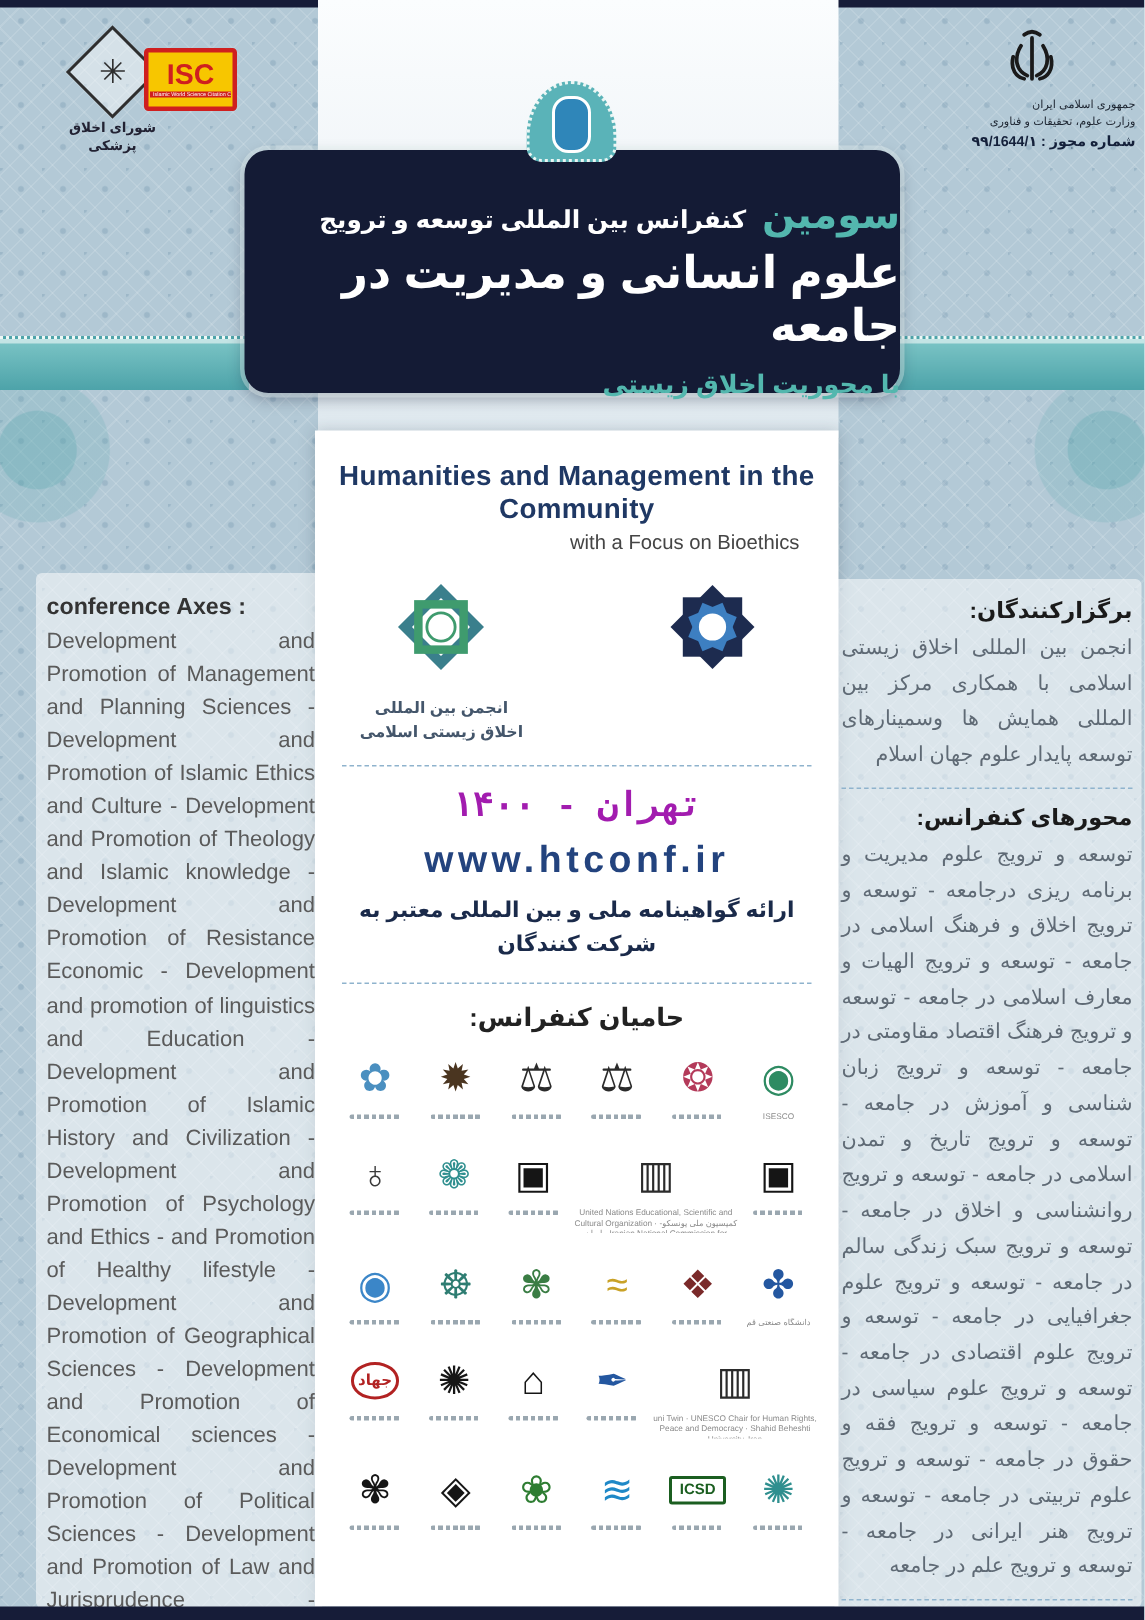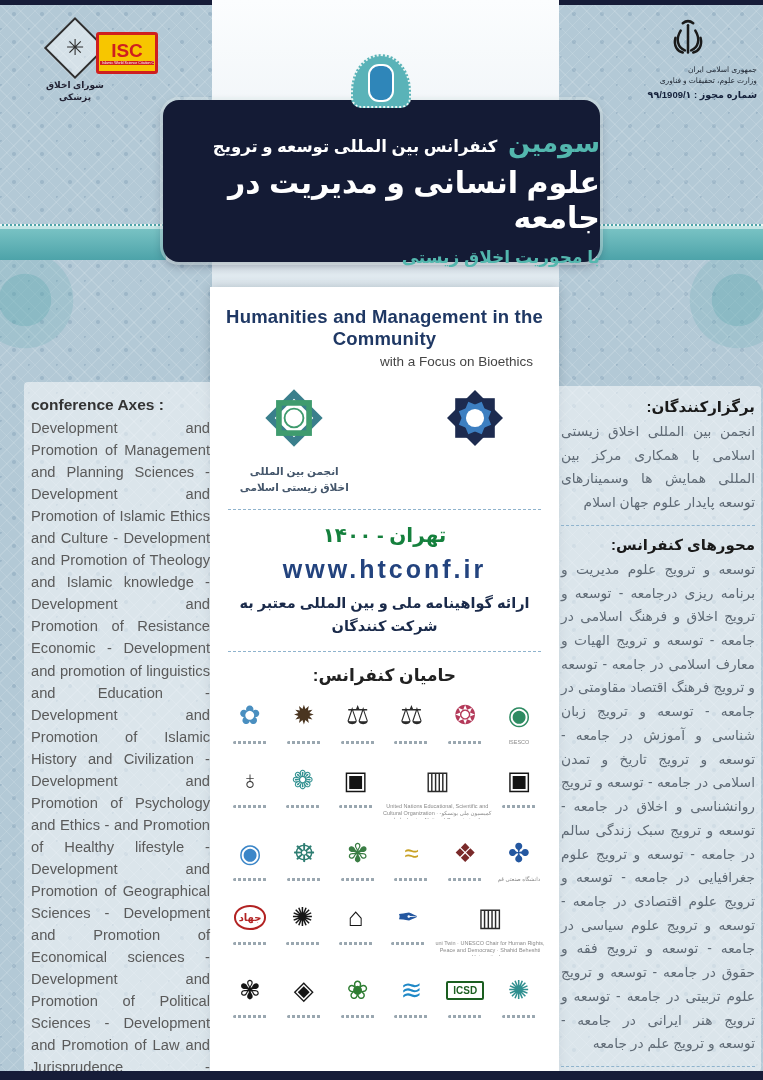--- a/index.html
+++ b/index.html
@@ -56,21 +56,21 @@
     box-shadow:0 0 10px rgba(30,50,70,.25);box-sizing:border-box;padding:12px 12px 6px;}
   .t-line1{display:flex;align-items:baseline;justify-content:center;font-size:12.5px;color:#454545;white-space:nowrap;}
   .t-num{font-size:34px;font-weight:bold;color:#49a6ad;line-height:.75;transform:translateY(5px);margin:0 1px 0 3px;}
   .t-ord{font-size:13px;color:#454545;transform:translateY(-10px);margin-right:2px;}
   .t-line2{text-align:center;font-weight:bold;color:#1f3864;font-size:18.5px;margin-top:7px;letter-spacing:.2px;}
   .t-line3{text-align:right;color:#454545;font-size:13.5px;margin:4px 14px 0 0;}
   .org-row{display:flex;justify-content:center;gap:36px;margin-top:16px;}
   .org-col{width:148px;text-align:center;}
   .org-caption{font-size:10.5px;color:#44566b;font-weight:bold;direction:rtl;line-height:1.55;margin-top:8px;}
   .divider{border-top:1.6px dashed #8fb3cd;margin:13px 6px;}
-  .city{text-align:center;direction:rtl;color:#15803d;font-weight:900;font-size:20px;margin-top:2px;}
+  .city{text-align:center;direction:rtl;color:#a21caf;font-weight:900;font-size:23px;margin-top:2px;font-family:Liberation Mono, monospace;}
   .website{text-align:center;color:#23437e;font-weight:900;font-size:25px;letter-spacing:3px;margin-top:8px;}
   .cert{text-align:center;direction:rtl;color:#1a2a4a;font-weight:bold;font-size:14.5px;line-height:1.6;margin-top:8px;}
   .sup-heading{text-align:center;direction:rtl;font-weight:900;font-size:17px;color:#222;margin:8px 0 10px;}
   .sup-grid{display:flex;flex-wrap:wrap;justify-content:space-between;row-gap:14px;padding:0 2px;}
   .logo-cell{width:52px;text-align:center;}
   .logo-cell.wide{width:110px;}
   .logo-glyph{height:40px;display:flex;align-items:center;justify-content:center;}
   .logo-caption{font-size:5.5px;color:#8a8a8a;line-height:1.3;max-height:16px;overflow:hidden;margin-top:3px;}
   .logo-caption:empty::before{content:"";display:inline-block;width:34px;height:3px;border-radius:2px;
     background:repeating-linear-gradient(90deg,#9aa7b0 0 3px,transparent 3px 5px);}
@@ -115,21 +115,21 @@
         <path d="M22 7 v26"></path>
         <path d="M15 12 c-5 8 -3 16 4 19"></path>
         <path d="M29 12 c5 8 3 16 -4 19"></path>
         <path d="M10 19 c-2 8 2 13 7 14"></path>
         <path d="M34 19 c2 8 -2 13 -7 14"></path>
         <path d="M17 5 q5 -4 10 0"></path>
       </g>
     </svg>
     <div class="gov-line">جمهوری اسلامی ایران</div>
     <div class="gov-line">وزارت علوم، تحقیقات و فناوری</div>
-    <div class="gov-license">شماره مجوز : ۹۹/1909/۱</div>
+    <div class="gov-license">شماره مجوز : ۹۹/1644/۱</div>
   </div>
 
   <div class="band l"></div>
   <div class="band r"></div>
   <div class="crest">
     <div class="dome"></div>
       <div class="pill"></div>
   </div>
 
   <div class="banner">

